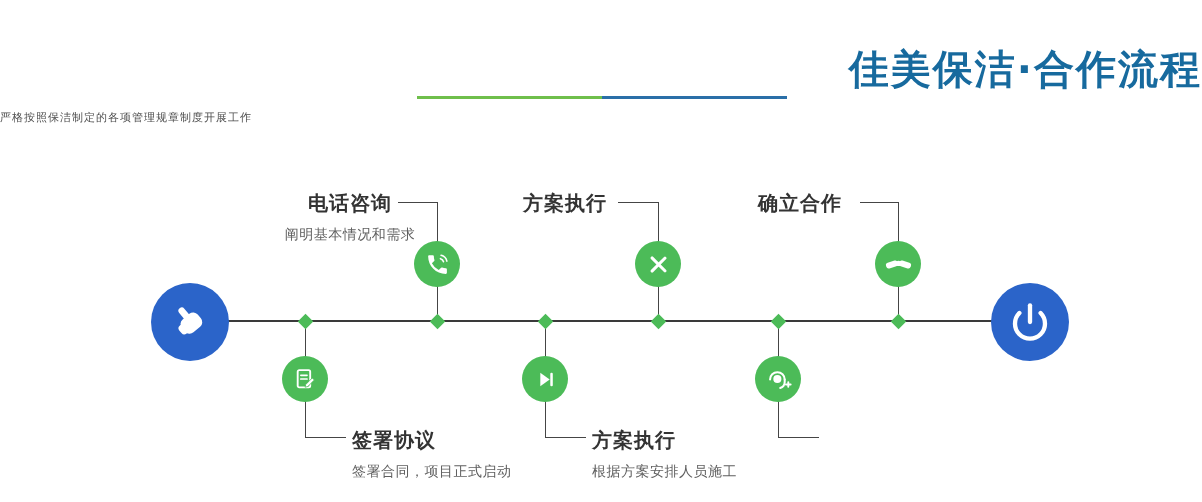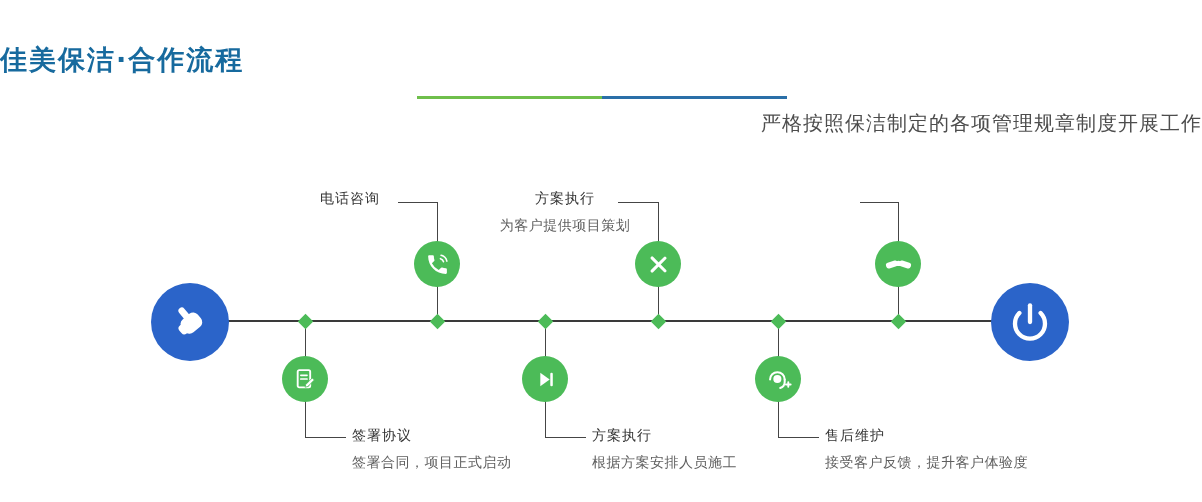--- a/index.html
+++ b/index.html
@@ -11,49 +11,49 @@
     --divider-blue:#2a6fa8;
     --text-dark:#333333;
     --text-gray:#5f5f5f;
   }
   html,body{margin:0;padding:0;background:#ffffff;}
   .canvas{
     position:relative;width:1202px;height:502px;background:#ffffff;overflow:hidden;
     font-family:"DejaVu Sans","Liberation Sans",sans-serif;
   }
   .page-title{
-    position:absolute;top:42px;left:0;width:100%;text-align:left;
-    font-size:27px;font-weight:bold;color:var(--title-blue);letter-spacing:2px;
+    position:absolute;top:42px;left:0;width:100%;text-align:right;
+    font-size:40px;font-weight:bold;color:var(--title-blue);letter-spacing:2px;
   }
   .title-divider{position:absolute;top:96px;left:417px;width:370px;height:3px;display:flex;}
   .title-divider .seg-green{width:50%;height:100%;background:var(--divider-green);}
   .title-divider .seg-blue{width:50%;height:100%;background:var(--divider-blue);}
   .page-subtitle{
-    position:absolute;top:110px;left:0;width:100%;text-align:right;
-    font-size:20px;color:#4d4d4d;letter-spacing:1px;
+    position:absolute;top:110px;left:0;width:100%;text-align:left;
+    font-size:11px;color:#4d4d4d;letter-spacing:1px;
   }
   .main-line{position:absolute;left:190px;top:320px;width:842px;height:2px;background:#3a3a3a;z-index:1;}
   .vline{position:absolute;width:1px;background:var(--line);z-index:1;}
   .hline{position:absolute;height:1px;background:var(--line);z-index:1;}
   .diamond{
     position:absolute;width:11px;height:11px;background:var(--green);
     transform:rotate(45deg);z-index:2;
   }
   .big-circle{
     position:absolute;width:78px;height:78px;border-radius:50%;background:var(--node-blue);
     display:flex;align-items:center;justify-content:center;z-index:3;
   }
   .gcircle{
     position:absolute;width:46px;height:46px;border-radius:50%;background:var(--green);
     display:flex;align-items:center;justify-content:center;z-index:3;
   }
   .step-text{position:absolute;z-index:2;}
   .step-text.top{text-align:center;}
   .step-text.bottom{text-align:left;}
-  .step-title{font-size:14px;font-weight:normal;color:var(--text-dark);letter-spacing:1px;}
+  .step-title{font-size:20px;font-weight:bold;color:var(--text-dark);letter-spacing:1px;}
   .step-desc{margin-top:9px;font-size:14px;color:var(--text-gray);letter-spacing:0.5px;white-space:nowrap;}
 </style>
 </head>
 <body>
 
 <div class="canvas">
 
   <div class="page-title">佳美保洁·合作流程</div>
   <div class="title-divider">
     <span class="seg-green"></span>
@@ -146,34 +146,31 @@
     <svg viewBox="0 0 24 24" width="27" height="27">
       <circle cx="11" cy="11.5" r="3.6" fill="#ffffff"></circle>
       <path d="M4.5 12a6.5 6.5 0 0 1 13 0" fill="none" stroke="#ffffff" stroke-width="1.8" stroke-linecap="round"></path>
       <path d="M17.5 12v2.3a5.6 5.6 0 0 1-4 5.3" fill="none" stroke="#ffffff" stroke-width="1.8" stroke-linecap="round"></path>
       <path d="M18.6 16.4h4.2M20.7 14.3v4.2" stroke="#ffffff" stroke-width="1.7" stroke-linecap="round"></path>
     </svg>
   </div>
 
   <div class="step-text top" style="left:248px;top:190px;width:204px">
     <div class="step-title">电话咨询</div>
+    <div class="step-desc">阐明基本情况和需求</div>
   </div>
   <div class="step-text top" style="left:463px;top:190px;width:204px">
     <div class="step-title">方案执行</div>
-    <div class="step-desc">为客户提供项目策划</div>
   </div>
   <div class="step-text top" style="left:698px;top:190px;width:204px">
+    <div class="step-title">确立合作</div>
   </div>
 
   <div class="step-text bottom" style="left:352px;top:427px">
     <div class="step-title">签署协议</div>
     <div class="step-desc">签署合同，项目正式启动</div>
   </div>
   <div class="step-text bottom" style="left:592px;top:427px">
     <div class="step-title">方案执行</div>
     <div class="step-desc">根据方案安排人员施工</div>
   </div>
-  <div class="step-text bottom" style="left:825px;top:427px">
-    <div class="step-title">售后维护</div>
-    <div class="step-desc">接受客户反馈，提升客户体验度</div>
-  </div>
 
 </div>
 
 </body></html>

